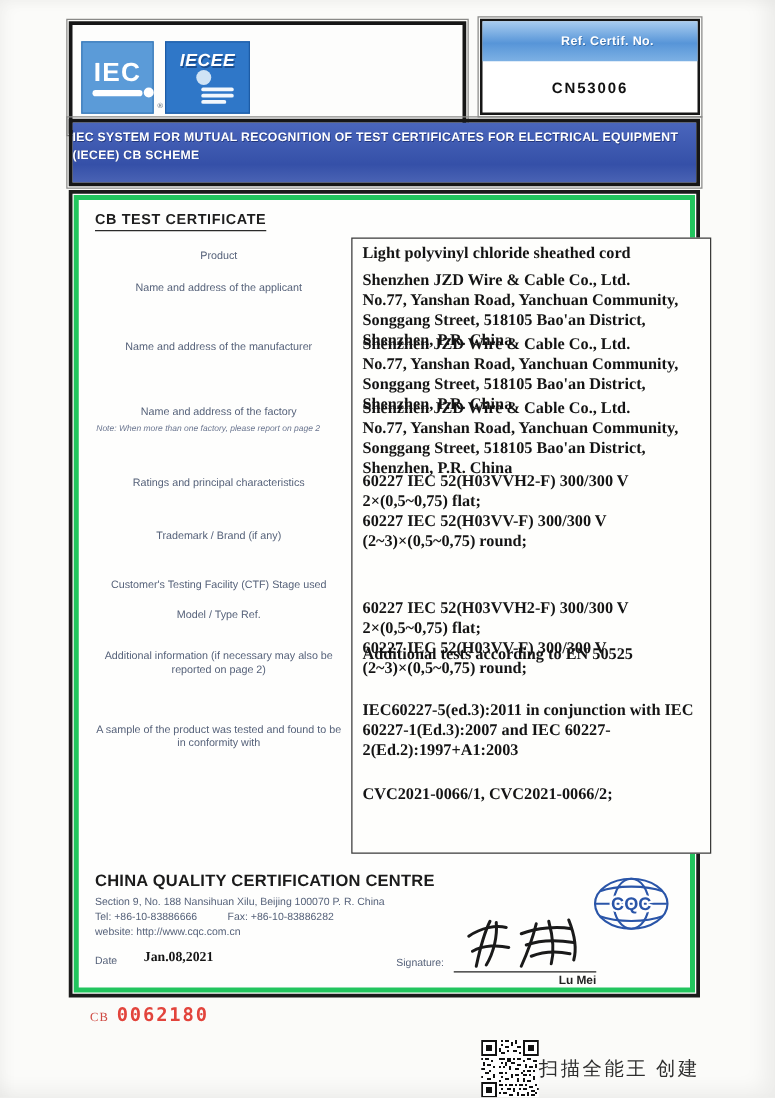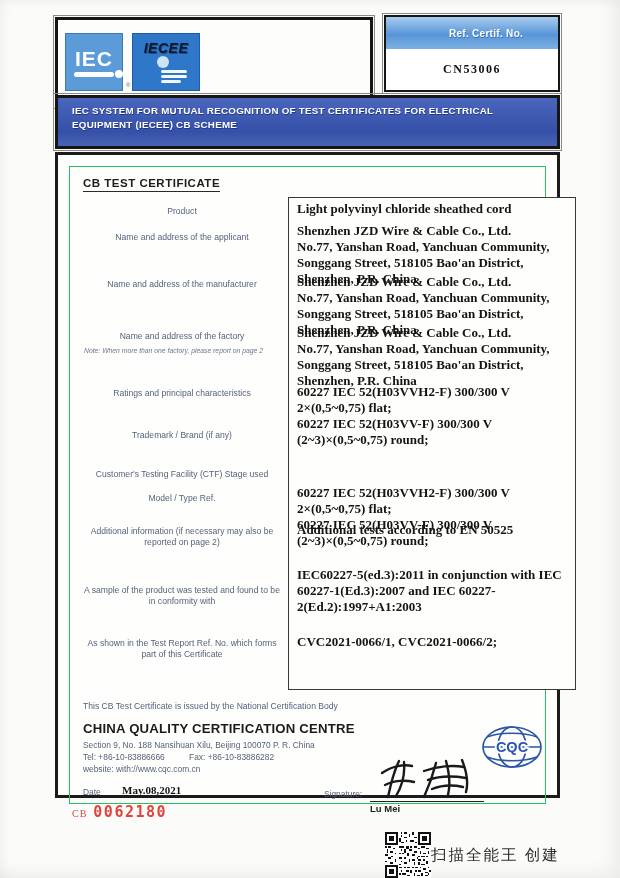--- a/index.html
+++ b/index.html
@@ -29,21 +29,21 @@
   .iec-sq .iec-txt{color:#fff;font-weight:bold;font-size:21px;letter-spacing:1px;line-height:1;}
   .iec-bar{position:relative;width:40px;height:5px;background:#fff;border-radius:3px;}
   .iec-bar::after{content:"";position:absolute;right:-9px;top:-2px;width:8px;height:8px;background:#fff;border-radius:50%;}
   .reg-mark{position:absolute;left:68px;top:62px;font-size:6px;color:#567;}
   .iecee-sq{
     width:68px;height:58px;background:#2f77c8;border:1px solid #1d5ca6;
     position:relative;box-sizing:border-box;overflow:hidden;
   }
   .iecee-txt{
     display:block;text-align:center;margin-top:6px;
-    color:#0f172a;font-style:italic;font-weight:bold;font-size:14px;letter-spacing:0.5px;
+    color:#ffffff;font-style:italic;font-weight:bold;font-size:14px;letter-spacing:0.5px;
     text-shadow:1px 1px 0 #1a4d8f;
   }
   .iecee-fig{position:absolute;right:10px;bottom:6px;width:34px;height:26px;}
   .iecee-fig .head{position:absolute;left:2px;top:-2px;width:12px;height:12px;border-radius:50%;background:#cfe3f5;}
   .iecee-fig .b1,.iecee-fig .b2,.iecee-fig .b3{position:absolute;left:6px;height:3px;background:#f2f7fc;border-radius:2px;}
   .iecee-fig .b1{top:12px;width:26px;}
   .iecee-fig .b2{top:17px;width:26px;}
   .iecee-fig .b3{top:22px;width:20px;}
 
   .ref-box{
@@ -53,39 +53,39 @@
   }
   .ref-head{
     height:32px;display:flex;align-items:center;justify-content:center;
     background:linear-gradient(180deg,#a9cdf0 0%,#5795d8 55%,#7db1e4 100%);
     color:#fff;font-weight:bold;font-size:10px;letter-spacing:0.3px;
     text-shadow:0.5px 0.5px 0 #3a6ea8;
     padding-left:28px;
   }
   .ref-val{
     flex:1;display:flex;align-items:center;justify-content:center;
-    font-family:Liberation Serif, serif;font-weight:bold;font-size:12px;letter-spacing:1.5px;color:#111;
+    font-family:Liberation Sans, sans-serif;font-weight:bold;font-size:12px;letter-spacing:1.5px;color:#111;
   }
 
   
   .banner{
     position:absolute;left:55px;top:95px;width:505px;height:54px;box-sizing:border-box;
     background:linear-gradient(180deg,#4a66bc 0%,#3550a8 70%,#4a63b4 100%);
     border:3px solid #161616;outline:1px solid #8a8a88;outline-offset:1px;
     color:#fff;font-weight:bold;font-size:9.8px;letter-spacing:0.25px;line-height:1.45;
-    padding:6px 14px;text-shadow:0.5px 0.5px 0 #22367c;
+    padding:6px 0;text-shadow:0.5px 0.5px 0 #22367c;
   }
 
   
   .main-box{
     position:absolute;left:55px;top:152px;width:505px;height:646px;box-sizing:border-box;
     border:3px solid #1b1b1b;background:#fefefd;
   }
   .main-inner{
-    position:relative;margin:11px;border:1px solid #22c55e;height:calc(100% - 2px);
+    position:relative;margin:1px;border:4px solid #22c55e;height:calc(100% - 2px);
     box-sizing:border-box;padding:6px 12px 0 12px;
   }
   .cert-title{
     display:inline-block;margin:2px 0 0 1px;
     font-size:11.5px;font-weight:bold;color:#1d1d1d;letter-spacing:0.5px;
     border-bottom:1.5px solid #2a2a2a;padding-bottom:2px;
   }
   .fields{position:relative;margin-top:5px;height:497px;}
   .value-panel{
     position:absolute;left:206px;top:0;width:288px;height:493px;
@@ -112,21 +112,21 @@
   .issuer{position:relative;height:96px;margin-top:8px;}
   .issuer-name{position:absolute;left:1px;top:2px;font-size:13.2px;font-weight:bold;color:#1b1b1b;letter-spacing:0.2px;}
   .issuer-addr{position:absolute;left:1px;top:21px;font-size:8.4px;color:#56627a;}
   .issuer-telfax{position:absolute;left:1px;top:33px;font-size:8.4px;color:#56627a;}
   .issuer-telfax .fax{margin-left:22px;}
   .issuer-web{position:absolute;left:1px;top:45px;font-size:8.4px;color:#56627a;}
   .date-label{position:absolute;left:1px;top:68px;font-size:8.4px;color:#56627a;}
   .date-value{position:absolute;left:40px;top:65px;font-family:"Liberation Serif", serif;font-weight:bold;font-size:11px;color:#151515;}
   .sig-label{position:absolute;left:242px;top:70px;font-size:8.4px;color:#56627a;}
   .sig-line{position:absolute;left:288px;top:82px;width:114px;border-top:1.4px solid #222;}
-  .sig-name{position:absolute;left:288px;top:84px;width:114px;text-align:left;font-size:9.5px;font-weight:bold;color:#222;}
+  .sig-name{position:absolute;left:288px;top:84px;width:114px;text-align:right;font-size:9.5px;font-weight:bold;color:#222;}
   .sig-hand{position:absolute;left:292px;top:36px;}
   .cqc-logo{position:absolute;left:398px;top:4px;}
 
   
   .cb-number{position:absolute;left:72px;top:803px;display:flex;align-items:baseline;gap:6px;}
   .cb-number .cb{font-family:"Liberation Serif", serif;font-size:10px;color:#cf4a43;letter-spacing:1px;}
   .cb-number .num{font-family:"DejaVu Sans Mono", monospace;font-size:15px;font-weight:bold;color:#e2443c;letter-spacing:1.5px;}
   .qr-row{position:absolute;left:385px;top:832px;display:flex;align-items:center;gap:0;}
   .qr-caption{font-size:15.5px;color:#2e2e2e;letter-spacing:2px;font-weight:500;}
 </style>
@@ -170,51 +170,49 @@
         <div class="fl" style="top:35px">Name and address of the applicant</div>
         <div class="fl" style="top:82px">Name and address of the manufacturer</div>
         <div class="fl" style="top:134px">Name and address of the factory</div>
         <div class="fl-note" style="top:150px">Note: When more than one factory, please report on page 2</div>
         <div class="fl" style="top:191px">Ratings and principal characteristics</div>
         <div class="fl" style="top:233px">Trademark / Brand (if any)</div>
         <div class="fl" style="top:272px">Customer's Testing Facility (CTF) Stage used</div>
         <div class="fl" style="top:296px">Model / Type Ref.</div>
         <div class="fl" style="top:329px">Additional information (if necessary may also be reported on page 2)</div>
         <div class="fl" style="top:388px">A sample of the product was tested and found to be in conformity with</div>
-        <div class="fl" style="top:441px">As shown in the Test Report Ref. No. which forms part of this Certificate</div>
 
         <div class="fv" style="top:4px">Light polyvinyl chloride sheathed cord</div>
         <div class="fv" style="top:26px">Shenzhen JZD Wire &amp; Cable Co., Ltd.
 No.77, Yanshan Road, Yanchuan  Community, Songgang Street, 518105 Bao'an District, Shenzhen, P.R. China</div>
         <div class="fv" style="top:77px">Shenzhen JZD Wire &amp; Cable Co., Ltd.
 No.77, Yanshan Road, Yanchuan  Community, Songgang Street, 518105 Bao'an District, Shenzhen, P.R. China</div>
         <div class="fv" style="top:128px">Shenzhen JZD Wire &amp; Cable Co., Ltd.
 No.77, Yanshan Road, Yanchuan  Community, Songgang Street, 518105 Bao'an District, Shenzhen, P.R. China</div>
         <div class="fv" style="top:187px">60227 IEC 52(H03VVH2-F) 300/300 V 2×(0,5~0,75) flat;
 60227 IEC 52(H03VV-F) 300/300 V (2~3)×(0,5~0,75) round;</div>
         <div class="fv" style="top:288px">60227 IEC 52(H03VVH2-F) 300/300 V 2×(0,5~0,75) flat;
 60227 IEC 52(H03VV-F) 300/300 V (2~3)×(0,5~0,75) round;</div>
         <div class="fv" style="top:325px">Additional tests according to EN 50525</div>
         <div class="fv" style="top:370px">IEC60227-5(ed.3):2011 in conjunction with IEC 60227-1(Ed.3):2007 and IEC 60227-2(Ed.2):1997+A1:2003</div>
         <div class="fv" style="top:437px">CVC2021-0066/1, CVC2021-0066/2;</div>
       </div>
 
-      <p class="statement">This CB Test Certificate is issued by the National Certification Body</p>
 
       <div class="issuer">
         <div class="issuer-name">CHINA QUALITY CERTIFICATION CENTRE</div>
         <div class="issuer-addr">Section 9, No. 188 Nansihuan Xilu, Beijing 100070 P. R. China</div>
         <div class="issuer-telfax">
           <span>Tel: +86-10-83886666</span>
           <span class="fax">Fax: +86-10-83886282</span>
         </div>
-        <div class="issuer-web">website: with://www.cqc.com.cn</div>
+        <div class="issuer-web">website: http://www.cqc.com.cn</div>
 
         <div class="date-label">Date</div>
-        <div class="date-value">May.08,2021</div>
+        <div class="date-value">Jan.08,2021</div>
 
         <div class="sig-label">Signature:</div>
         <svg class="sig-hand" width="112" height="46" viewBox="0 0 112 46">
           <g fill="none" stroke="#1a1a1a" stroke-width="2.4" stroke-linecap="round">
             <path d="M14 42 C17 28 20 16 25 6"></path>
             <path d="M8 18 C18 11 30 9 38 11"></path>
             <path d="M30 7 C31 18 28 31 22 41"></path>
             <path d="M11 30 C20 25 32 25 40 27"></path>
             <path d="M62 8 C59 20 55 31 50 42"></path>
             <path d="M50 16 C63 11 79 10 90 12"></path>

